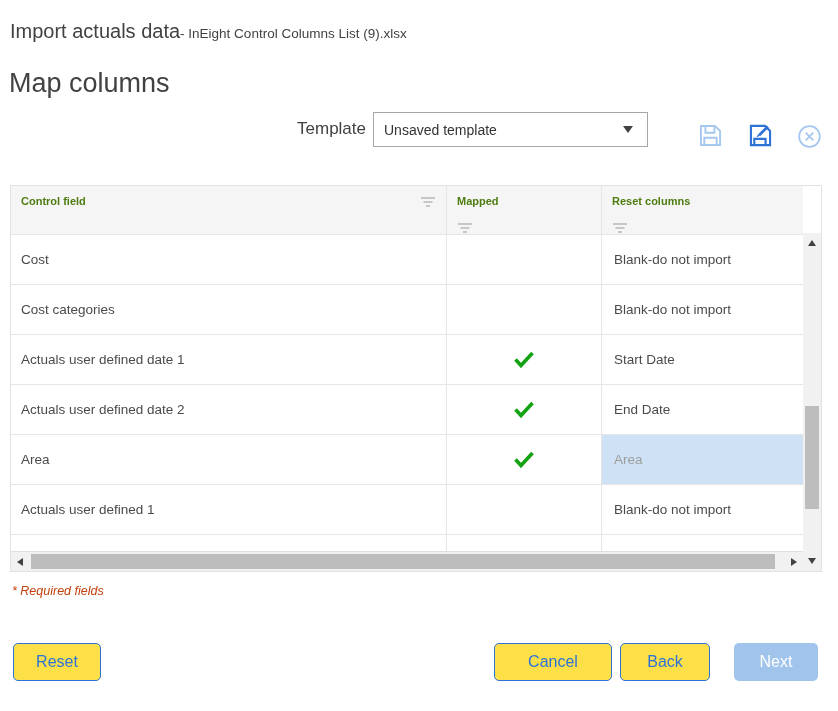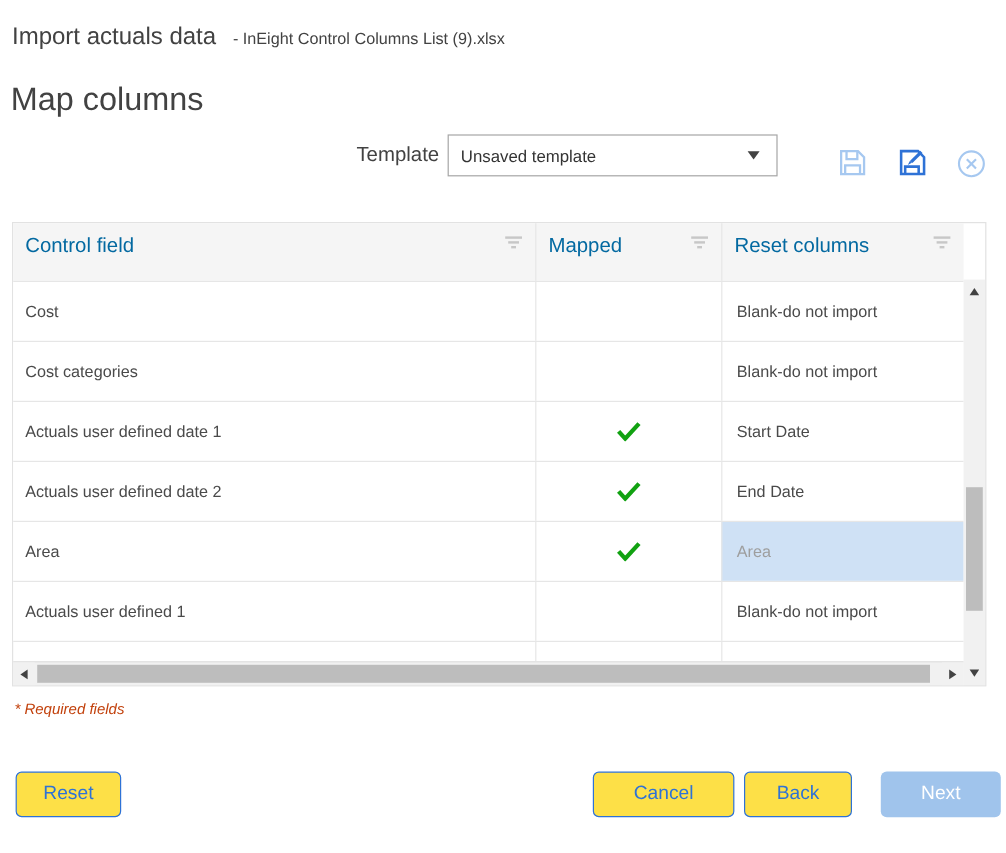--- a/index.html
+++ b/index.html
@@ -9,44 +9,44 @@
     --check-green:#12a212;
     --highlight-cell-bg:#cfe1f5;
   }
   *{margin:0;padding:0;box-sizing:border-box;}
   body{background:#fff;font-family:"Liberation Sans","DejaVu Sans",sans-serif;}
   .page{position:relative;width:838px;height:711px;background:#fff;overflow:hidden;}
 
   
   .title-row{position:absolute;left:10px;top:20px;white-space:nowrap;}
   .title{font-size:20px;color:#424242;}
-  .subtitle{font-size:13.5px;color:#424242;margin-left:14px;}
+  .subtitle{font-size:13.5px;color:#424242;margin-left:0;}
   .heading{position:absolute;left:9px;top:68px;font-size:27px;font-weight:400;color:#424242;}
 
   
   .template-label{position:absolute;left:250px;top:119px;width:116px;text-align:right;font-size:17px;color:#424242;}
   .dropdown{position:absolute;left:373px;top:112px;width:275px;height:35px;border:1px solid #a6a6a6;background:#fff;
     display:flex;align-items:center;padding:0 14px 0 10px;cursor:pointer;}
   .dropdown-value{font-size:14px;color:#333;flex:1;}
   .caret{width:0;height:0;border-left:5.5px solid transparent;border-right:5.5px solid transparent;border-top:7px solid #424242;}
   .icon-btn{position:absolute;width:28px;height:28px;background:none;border:none;padding:0;cursor:pointer;display:flex;align-items:center;justify-content:center;}
   .icon-btn svg{display:block;}
 
   
   .grid{position:absolute;left:10px;top:185px;width:812px;height:387px;border:1px solid #e2e2e2;background:#fff;}
   .grid-main{position:absolute;left:0;top:0;width:792px;}
   .grid-header{display:flex;height:48px;background:#f5f5f5;}
   .hcell{display:flex;justify-content:space-between;align-items:flex-start;padding:9px 10px 0 10px;
-    font-size:17px;font-weight:400;color:#0369a1;}
+    font-size:11px;font-weight:700;color:#4d7c0f;}
   .grid-row{display:flex;height:50px;border-top:1px solid #e6e6e6;background:#fff;}
   .cell{display:flex;align-items:center;font-size:13.5px;color:#4a4a4a;overflow:hidden;}
   .c1{width:435px;padding-left:10px;}
   .c2{width:155px;border-left:1px solid #e6e6e6;justify-content:center;}
   .c3{width:202px;border-left:1px solid #e6e6e6;padding-left:12px;}
-  .hcell.c2,.hcell.c3{justify-content:space-between;padding-left:10px;}
+  .hcell.c2,.hcell.c3{justify-content:space-between;padding-left:10px;flex-direction:column;}
   .c3.highlighted{background:var(--highlight-cell-bg);color:#9e9e9e;}
   .partial-row{height:17px;border-top:1px solid #e6e6e6;display:flex;}
   .partial-row .pc2{width:155px;margin-left:435px;border-left:1px solid #e6e6e6;height:100%;}
   .partial-row .pc3{width:202px;border-left:1px solid #e6e6e6;height:100%;}
 
   
   .h-scrollbar{display:flex;height:20px;width:792px;background:#f1f1f1;border-top:1px solid #e0e0e0;}
   .h-arrow{width:18px;display:flex;align-items:center;justify-content:center;cursor:pointer;background:#f1f1f1;}
   .h-track{position:relative;flex:1;}
   .h-thumb{position:absolute;left:2px;top:2px;height:15px;width:744px;background:#bdbdbd;cursor:pointer;}
@@ -64,21 +64,21 @@
 
   
   .footnote{position:absolute;left:12px;top:584px;font-size:12.5px;font-style:italic;color:#c2410c;}
 
   
   .btn{position:absolute;top:643px;height:38px;border:1.5px solid var(--accent-blue);border-radius:5px;background:#fde047;
     color:var(--accent-blue);font-size:16px;font-family:"Liberation Sans","DejaVu Sans",sans-serif;cursor:pointer;}
   .btn-reset{left:13px;width:88px;}
   .btn-cancel{left:494px;width:118px;}
   .btn-back{left:620px;width:90px;}
-  .btn-next{left:734px;width:100px;border:none;background:var(--next-disabled-bg);color:#fff;cursor:default;}
+  .btn-next{left:734px;width:84px;border:none;background:var(--next-disabled-bg);color:#fff;cursor:default;}
 </style>
 </head>
 <body>
 
 <div class="page">
 
   <div class="title-row">
     <span class="title">Import actuals data</span><span class="subtitle">- InEight Control Columns List (9).xlsx</span>
   </div>
 

